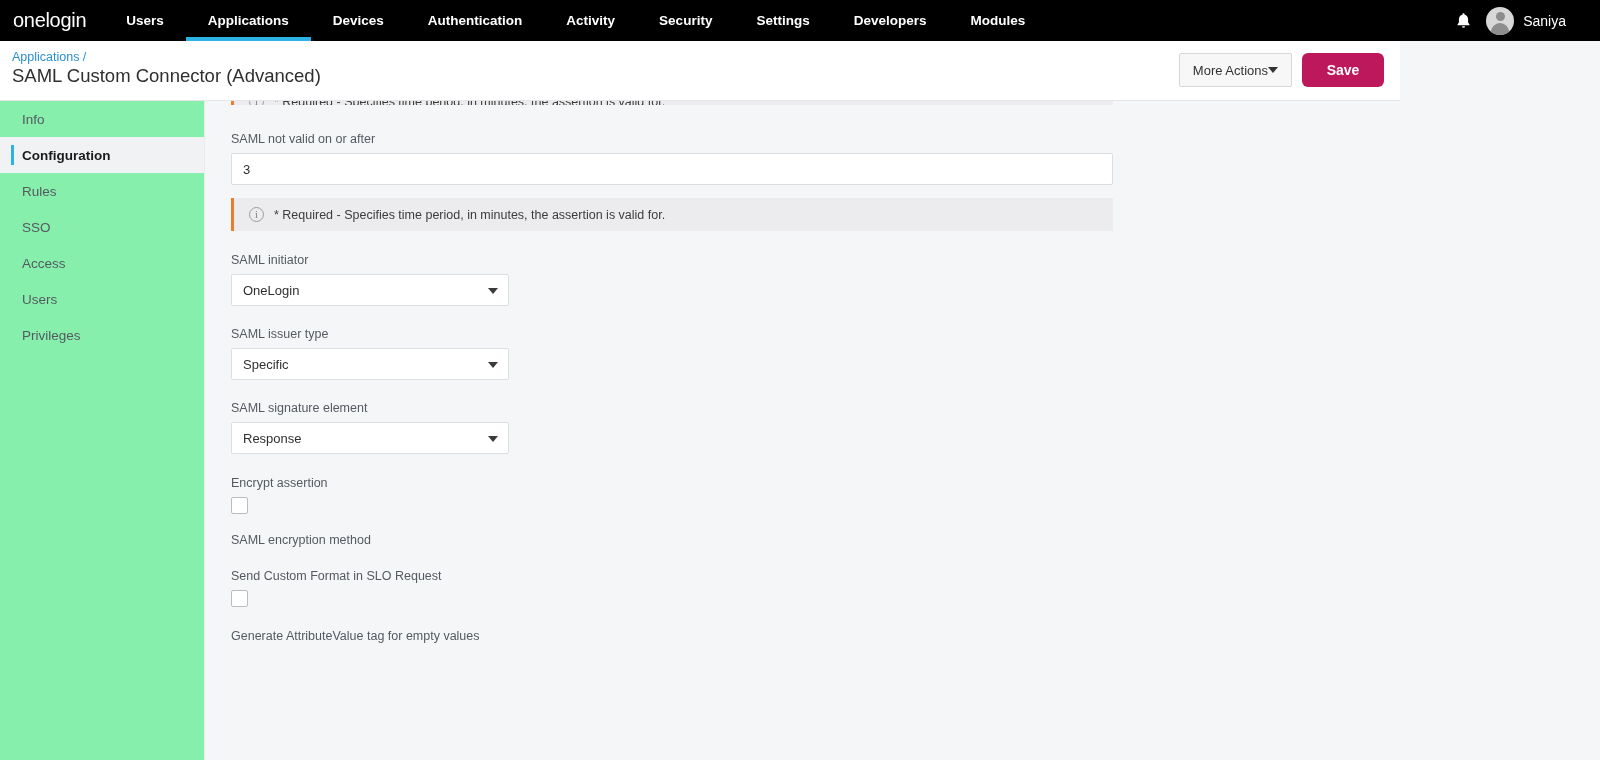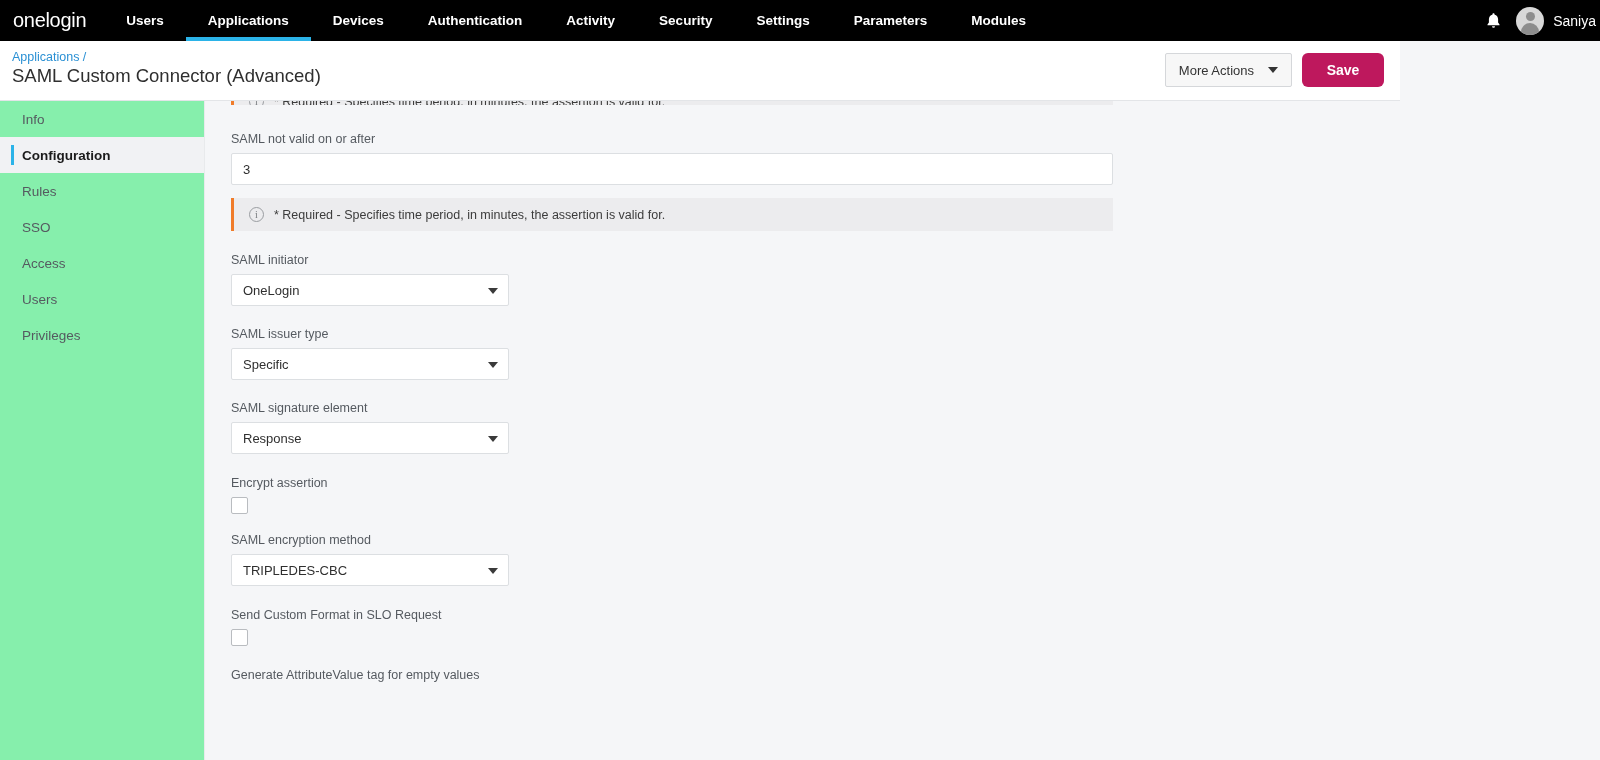--- a/index.html
+++ b/index.html
@@ -39,21 +39,21 @@
     white-space: nowrap;
   }
   .navitem.active::after {
     content: "";
     position: absolute; left: 0; right: 0; bottom: 0;
     height: 4px; background: #2bb3e8;
   }
   .nav-right {
     margin-left: auto;
     display: flex; align-items: center;
-    padding-right: 4px;
+    padding-right: 34px;
     gap: 14px;
   }
   .bell { width: 18px; height: 20px; display: flex; align-items: center; justify-content: center; cursor: pointer; }
   .avatar-wrap { display: flex; align-items: center; gap: 9px; cursor: pointer; }
   .avatar {
     width: 28px; height: 28px; border-radius: 50%;
     background: #d8d8d8;
     overflow: hidden; position: relative;
   }
   .avatar::before {
@@ -90,21 +90,21 @@
     display: flex; align-items: center; gap: 10px;
   }
   .btn-more {
     height: 34px;
     background: #f7f7f7;
     border: 1px solid #d5d7da;
     border-radius: 2px;
     color: #333333;
     font-size: 13px;
     padding: 0 13px;
-    display: flex; align-items: center; gap: 14px;
+    display: flex; align-items: center; 
     cursor: pointer;
     font-family: "Liberation Sans", sans-serif;
   }
   .caret-dark {
     width: 0; height: 0;
     border-left: 5px solid transparent;
     border-right: 5px solid transparent;
     border-top: 6px solid #333333;
   }
   .btn-save {
@@ -225,21 +225,21 @@
 <div class="topnav">
   <div class="logo">onelogin</div>
   <div class="navitems">
     <div class="navitem">Users</div>
     <div class="navitem active">Applications</div>
     <div class="navitem">Devices</div>
     <div class="navitem">Authentication</div>
     <div class="navitem">Activity</div>
     <div class="navitem">Security</div>
     <div class="navitem">Settings</div>
-    <div class="navitem">Parameters</div>
+    <div class="navitem">Developers</div>
     <div class="navitem">Modules</div>
   </div>
   <div class="nav-right">
     <div class="bell">
       <svg width="15" height="17" viewBox="0 0 15 17">
           <path d="M7.5 1.2c-.6 0-1.1.5-1.1 1.1v.4C4.3 3.2 2.9 5 2.9 7.2v3.3L1.5 12.4v.8h12v-.8l-1.4-1.9V7.2c0-2.2-1.4-4-3.5-4.5v-.4c0-.6-.5-1.1-1.1-1.1z" fill="#ffffff"></path>
           <path d="M6 14.2a1.5 1.5 0 0 0 3 0z" fill="#ffffff"></path>
         </svg>
     </div>
     <div class="avatar-wrap">
@@ -315,24 +315,20 @@
       </div>
     </div>
 
     <div class="field-block" style="margin-top:22px;">
       <div class="field-label">Encrypt assertion</div>
       <div class="checkbox"></div>
     </div>
 
     <div class="field-block" style="margin-top:19px;">
       <div class="field-label">SAML encryption method</div>
-      <div class="select-wrap">
-        <div class="select-box">TRIPLEDES-CBC</div>
-        <span class="select-caret"></span>
-      </div>
     </div>
 
     <div class="field-block" style="margin-top:22px;">
       <div class="field-label">Send Custom Format in SLO Request</div>
       <div class="checkbox"></div>
     </div>
 
     <div class="field-block" style="margin-top:22px;">
       <div class="field-label">Generate AttributeValue tag for empty values</div>
     </div>

